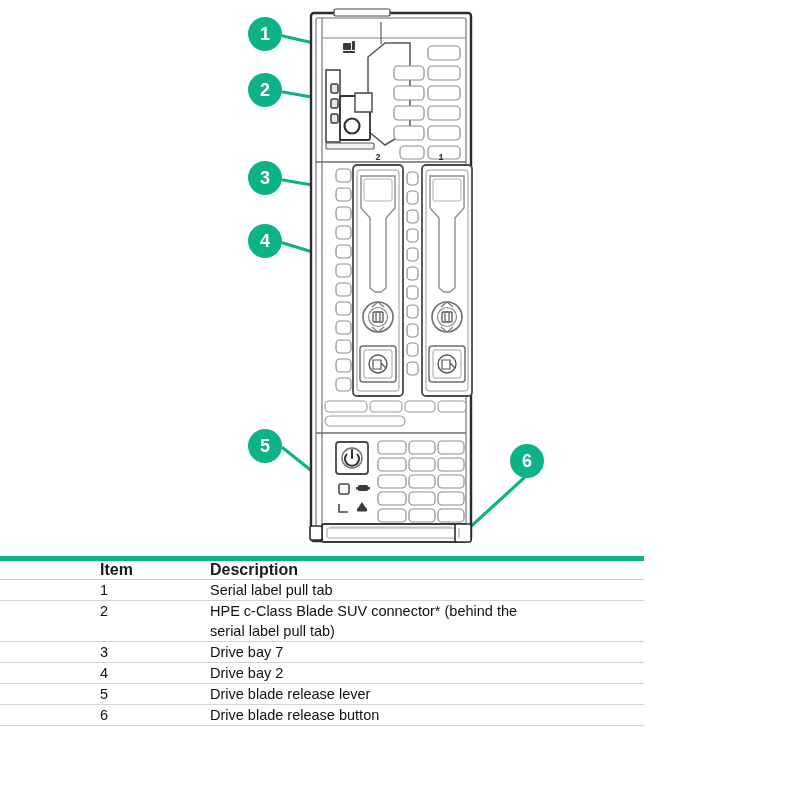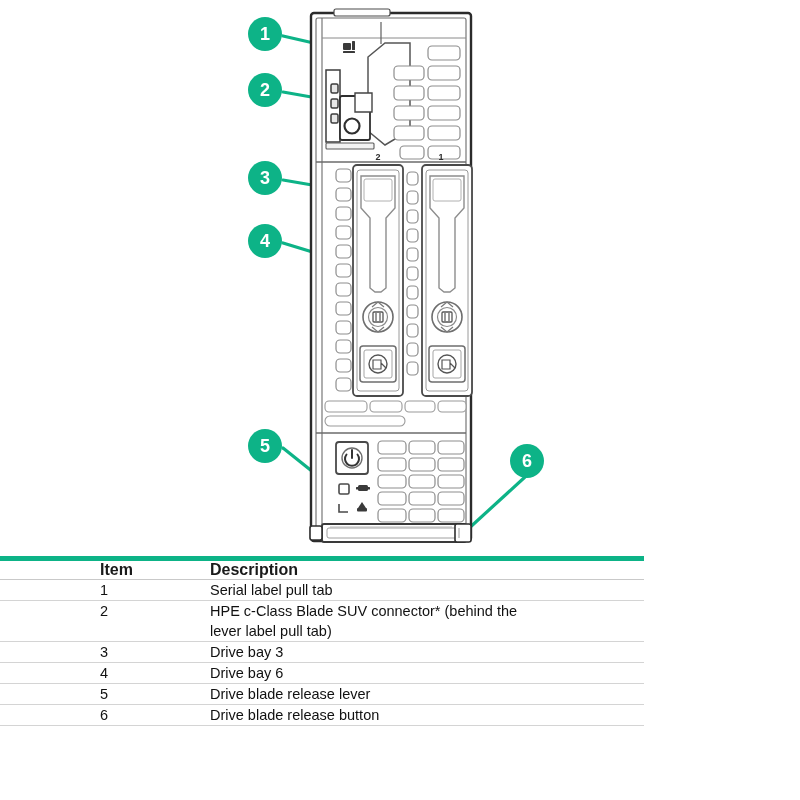--- a/index.html
+++ b/index.html
@@ -338,29 +338,29 @@
       <td class="col-item">Item</td>
       <td class="col-desc">Description</td>
     </tr>
 
     <tr class="data-row">
       <td class="col-item">1</td>
       <td class="col-desc">Serial label pull tab</td>
     </tr>
     <tr class="data-row">
       <td class="col-item">2</td>
-      <td class="col-desc">HPE c-Class Blade SUV connector* (behind the lever label pull tab)</td>
+      <td class="col-desc">HPE c-Class Blade SUV connector* (behind the serial label pull tab)</td>
     </tr>
     <tr class="data-row">
       <td class="col-item">3</td>
-      <td class="col-desc">Drive bay 3</td>
+      <td class="col-desc">Drive bay 7</td>
     </tr>
     <tr class="data-row">
       <td class="col-item">4</td>
-      <td class="col-desc">Drive bay 6</td>
+      <td class="col-desc">Drive bay 2</td>
     </tr>
     <tr class="data-row">
       <td class="col-item">5</td>
       <td class="col-desc">Drive blade release lever</td>
     </tr>
     <tr class="data-row">
       <td class="col-item">6</td>
       <td class="col-desc">Drive blade release button</td>
     </tr>
   </tbody>

